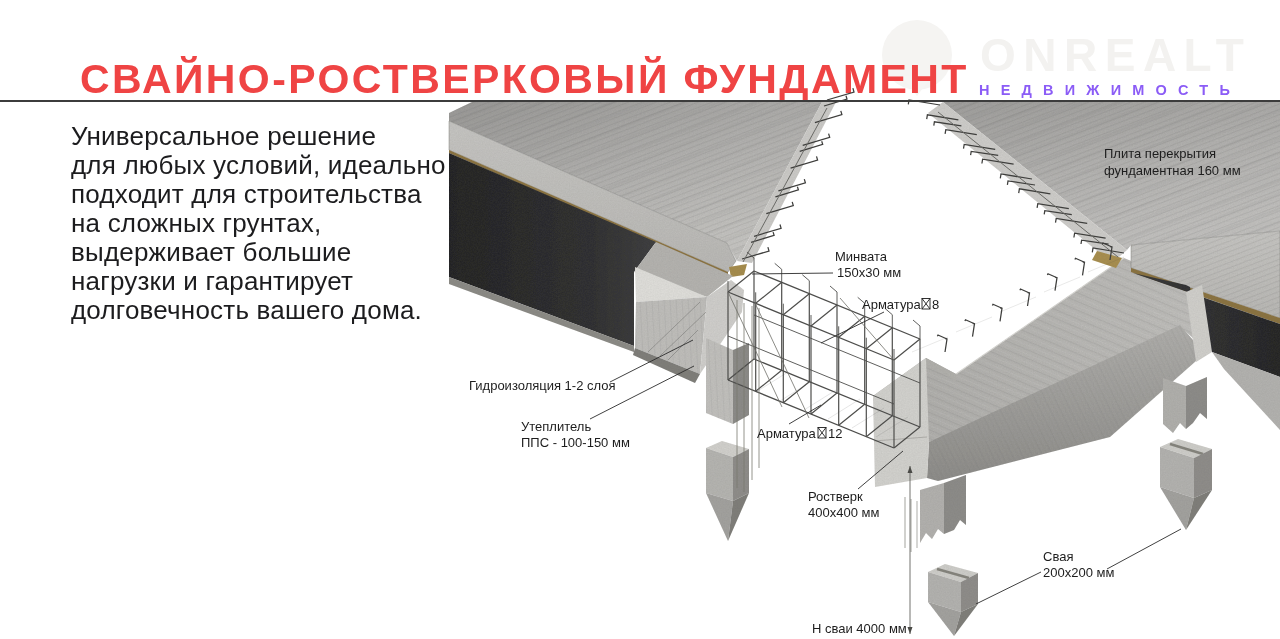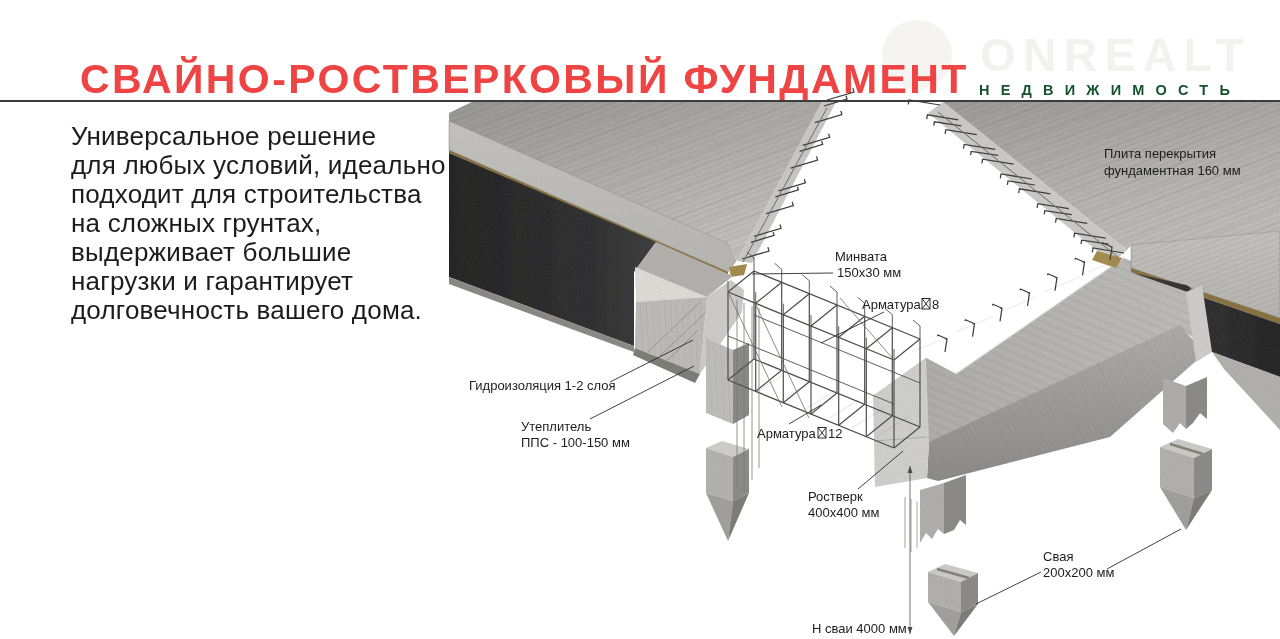--- a/index.html
+++ b/index.html
@@ -6,21 +6,21 @@
 body{width:1280px;height:639px;overflow:hidden;background:#ffffff;
  font-family:"Liberation Sans",sans-serif;position:relative;}
 .wm{position:absolute;top:0;left:860px;width:420px;height:101px;overflow:hidden;}
 .wm .circ{position:absolute;left:22px;top:20px;width:70px;height:70px;border-radius:50%;
  background:#f5f4f2;}
 .wm .circ:after{content:"";position:absolute;left:20px;top:56px;width:0;height:0;
  border-left:15px solid transparent;border-right:15px solid transparent;border-top:20px solid #f6f5f3;}
 .wm .onr{position:absolute;left:120px;top:28px;font-weight:bold;font-size:46px;letter-spacing:7.5px;
  color:#f3f2f0;white-space:nowrap;}
 .wm .ned{position:absolute;left:119px;top:82px;font-weight:bold;font-size:14.5px;letter-spacing:11.2px;
- color:#14532d;white-space:nowrap;}
+ color:#8b5cf6;white-space:nowrap;}
 h1{position:absolute;left:63px;top:39px;margin:17px;font-size:41px;font-weight:bold;
  color:#ef4444;letter-spacing:2.4px;white-space:nowrap;}
 .rule{position:absolute;left:0;top:100px;width:1280px;height:2px;background:#3c3c3c;}
 .txt{position:absolute;left:71px;top:122px;width:430px;font-size:26px;line-height:29px;
  color:#1c1c1e;letter-spacing:0.2px;}
 .txt p{margin:0 0 23px 0;}
 svg.diag{position:absolute;left:0;top:0;}
 </style></head>
 <body>
 

